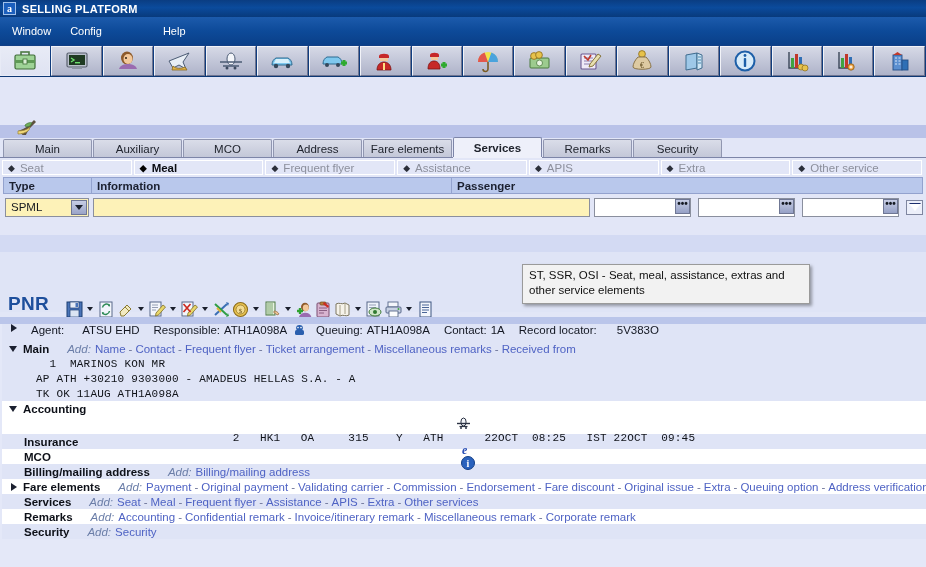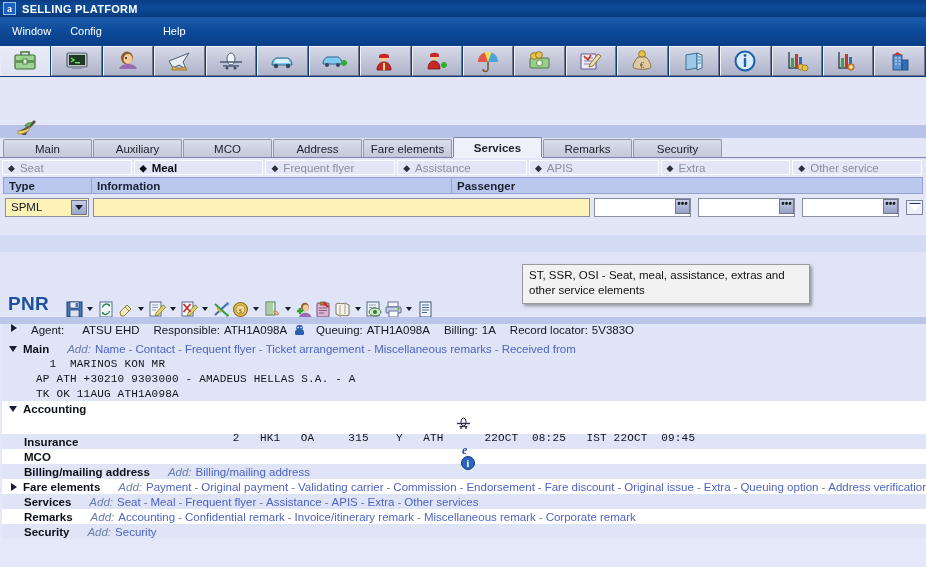--- a/index.html
+++ b/index.html
@@ -706,23 +706,23 @@
         <span style="margin-right:10px;">
           <svg width="13" height="13" viewBox="0 0 13 13">
             <ellipse cx="6.5" cy="4" rx="3.4" ry="3" fill="#2a5fae"></ellipse>
             <rect x="2" y="6" width="9" height="5" rx="1.6" fill="#2a5fae"></rect>
             <circle cx="5" cy="3.6" r=".8" fill="#fff"></circle>
               <circle cx="8" cy="3.6" r=".8" fill="#fff"></circle>
           </svg>
         </span>
         <span style="margin-right:4px;">Queuing:</span>
         <span>ATH1A098A</span>
-        <span style="margin-right:4px;">Billing:</span>
+        <span style="margin-right:4px;">Contact:</span>
         <span>1A</span>
-        <span style="margin-right:4px;">Record locator:</span>
+        <span style="margin-right:20px;">Record locator:</span>
         <span>5V383O</span>
       </div>
 
 
       <div class="pline alt">
         <span class="arrow-d"></span>
         <span class="lbl-bold">Main</span>
         <span class="add-it">Add:</span>
         <span class="lnk">Name</span>
           <span class="dash">-</span>

